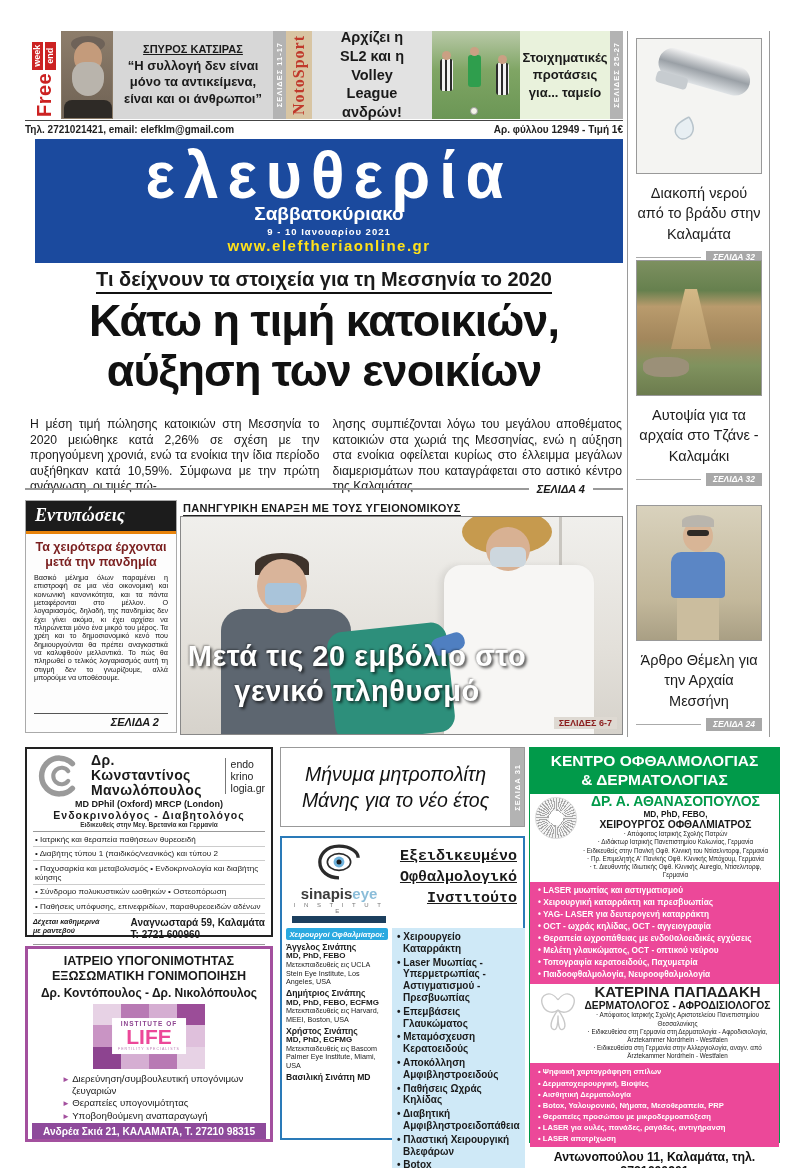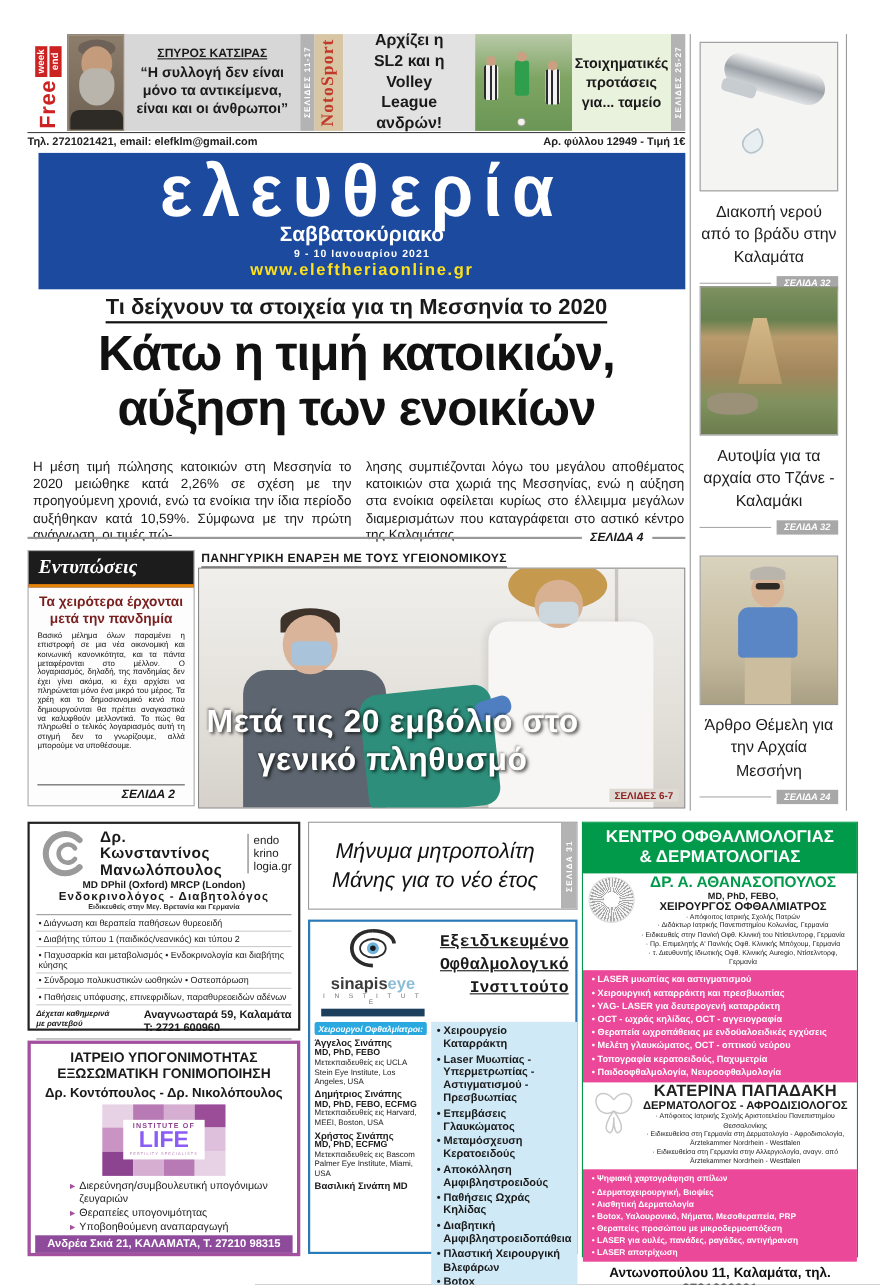--- a/index.html
+++ b/index.html
@@ -136,21 +136,21 @@
   .iv-docs { font-weight:bold; font-size:12px; margin-top:2px; }
   .iv-logo { width:112px; height:74px; margin:4px auto 2px; position:relative; display:grid; grid-template-columns:repeat(4,1fr); grid-template-rows:repeat(3,1fr); }
   .iv-logo span:nth-child(1){background:#e7d2e5;} .iv-logo span:nth-child(2){background:#b87ab4;}
   .iv-logo span:nth-child(3){background:#d5aed2;} .iv-logo span:nth-child(4){background:#9b4d98;}
   .iv-logo span:nth-child(5){background:#c994c4;} .iv-logo span:nth-child(6){background:#f0e2ee;}
   .iv-logo span:nth-child(7){background:#a763a3;} .iv-logo span:nth-child(8){background:#dfc0dc;}
   .iv-logo span:nth-child(9){background:#8d4490;} .iv-logo span:nth-child(10){background:#d5aed2;}
   .iv-logo span:nth-child(11){background:#b87ab4;} .iv-logo span:nth-child(12){background:#e7d2e5;}
   .iv-logo-center { position:absolute; left:50%; top:50%; transform:translate(-50%,-50%); background:#fff; padding:2px 6px 3px; }
   .iv-l1 { font-size:6.5px; font-weight:bold; letter-spacing:1px; color:#8d4490; white-space:nowrap; }
-  .iv-l2 { font-size:21px; font-weight:bold; color:#8b5cf6; line-height:.95; }
+  .iv-l2 { font-size:21px; font-weight:bold; color:#ec4899; line-height:.95; }
   .iv-l3 { font-size:3.5px; letter-spacing:1px; color:#b87ab4; white-space:nowrap; }
   .iv-list { text-align:left; margin:2px 0 0 30px; }
   .iv-list li { font-size:9.7px; line-height:1.22; margin-bottom:1px; text-indent:-10px; padding-left:10px; }
   .iv-list li::before { content:'► '; color:#a3509e; font-size:8px; }
   .iv-foot { margin-top:auto; background:#8e4a9b; color:#fff; font-weight:bold; font-size:10.2px; padding:2.5px 0; }
 
   
   .ad-metro { left:280px; top:747px; width:245px; height:80px; border:1px solid #999; display:flex; }
   .am-text { flex:1; font-style:italic; font-size:19.5px; line-height:1.35; display:flex; align-items:center; justify-content:center; text-align:center; color:#111; padding:0 6px; }
   .am-tab { width:14px; flex:none; background:#b3b3b3; display:flex; align-items:center; justify-content:center; }
@@ -359,21 +359,21 @@
 Μανωλόπουλος</div>
       <div class="ae-domain">endo
 krino
 logia.gr</div>
     </div>
     <div class="ae-cred1">MD DPhil (Oxford) MRCP (London)</div>
     <div class="ae-cred2">Ενδοκρινολόγος - Διαβητολόγος</div>
     <div class="ae-cred3">Ειδικευθείς στην Μεγ. Βρετανία και Γερμανία</div>
     <ul class="ae-list">
 
-    <li>Διάγνωση και θεραπεία παθήσεων θυρεοειδή</li>
+    <li>Ιατρικής και θεραπεία παθήσεων θυρεοειδή</li>
         <li>Διαβήτης τύπου 1 (παιδικός/νεανικός) και τύπου 2</li>
         <li>Παχυσαρκία και μεταβολισμός • Ενδοκρινολογία και διαβήτης κύησης</li>
         <li>Σύνδρομο πολυκυστικών ωοθηκών • Οστεοπόρωση</li>
         <li>Παθήσεις υπόφυσης, επινεφριδίων, παραθυρεοειδών αδένων</li>
       </ul>
     <div class="ae-foot">
       <div class="ae-note">Δέχεται καθημερινά
 με ραντεβού</div>
       <div class="ae-addr">Αναγνωσταρά 59, Καλαμάτα
 Τ: 2721 600960</div>

